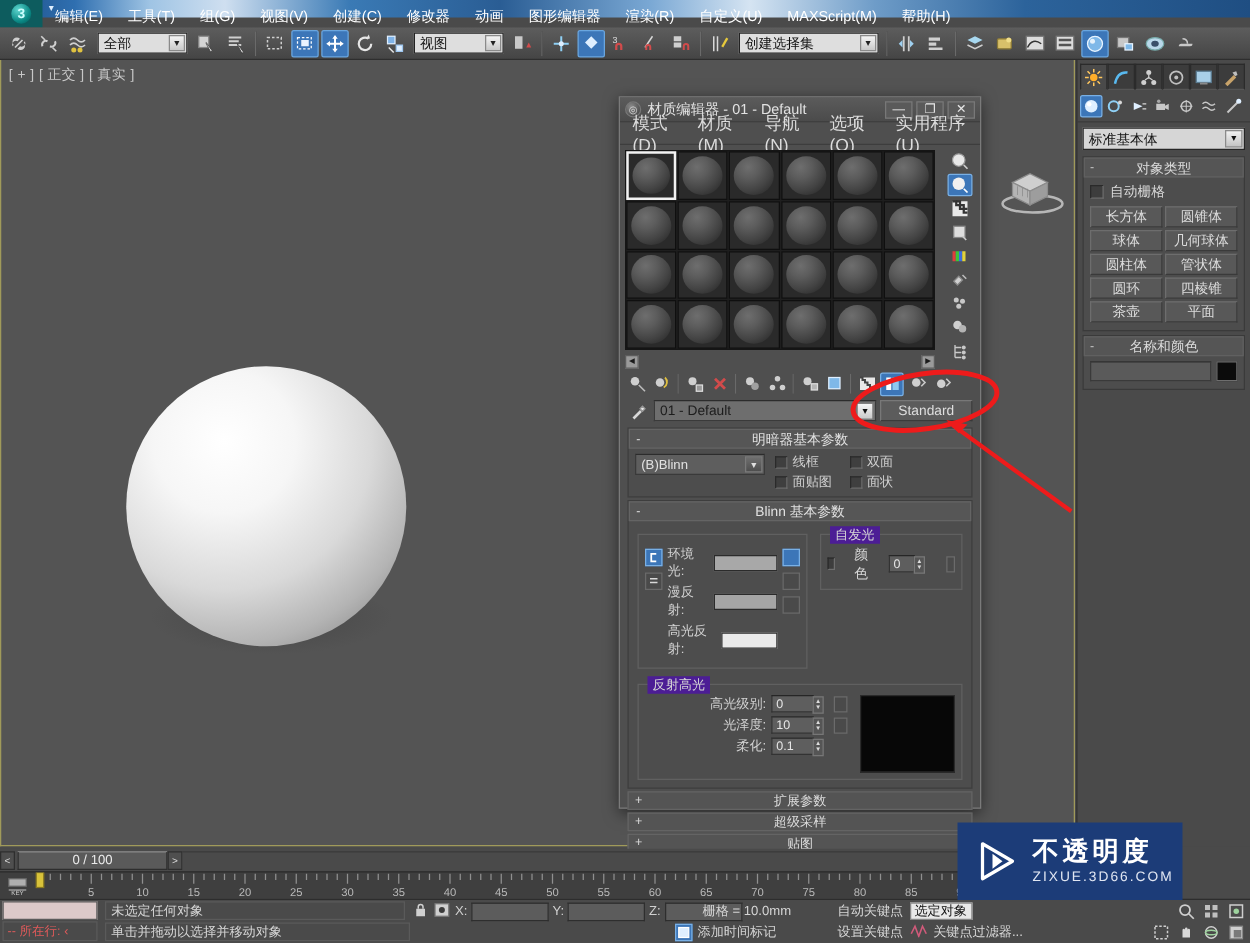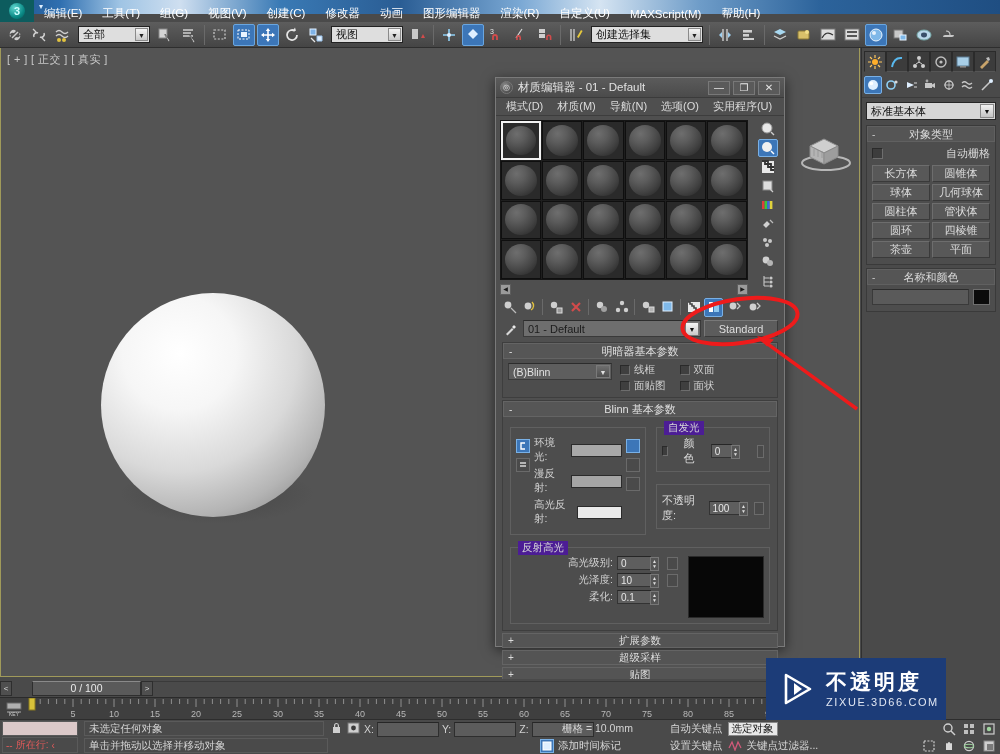--- a/index.html
+++ b/index.html
@@ -126,21 +126,21 @@
     font-size: 7px; text-align: center; line-height: 14px;
   }
   .rollout { margin: 3px 4px; border: 1px solid #3a3a3a; background: #4d4d4d; }
   .rollout-hdr {
     height: 16px; background: #555555; border: 1px solid #606060;
     display: flex; align-items: center; justify-content: center; position: relative;
     font-size: 11px; color: #dcdcdc;
   }
   .rollout-hdr .pm { position: absolute; left: 4px; font-size: 10px; color: #c9c9c9; }
   .rollout-body { padding: 4px 5px 6px 5px; }
-  .chkrow { display: flex; align-items: center; justify-content: space-between; gap: 5px; margin-bottom: 4px; }
+  .chkrow { display: flex; align-items: center; justify-content: flex-start; gap: 5px; margin-bottom: 4px; }
   .chk { width: 11px; height: 11px; background: #3d3d3d; border: 1px solid #6e6e6e; border-top-color:#2a2a2a; border-left-color:#2a2a2a;}
   .objgrid { display: grid; grid-template-columns: 1fr 1fr; gap: 2px; }
   .objbtn {
     height: 17px; background: #585858; border: 1px solid #6d6d6d;
     border-right-color: #3a3a3a; border-bottom-color: #3a3a3a;
     display: flex; align-items: center; justify-content: center;
     font-size: 11px; color: #dcdcdc;
   }
   .namerow { display: flex; gap: 4px; align-items: center; }
   .nameinput { flex: 1; height: 16px; background: #5a5a5a; border: 1px solid #3a3a3a; border-top-color:#2c2c2c;}
@@ -166,21 +166,21 @@
   .me-wbtns { display: flex; gap: 3px; padding-right: 4px; }
   .me-wbtn {
     width: 22px; height: 14px; background: #5a5a5a; border: 1px solid #787878;
     display: flex; align-items: center; justify-content: center;
     font-size: 10px; color: #e6e6e6; line-height: 1;
   }
   .me-menubar {
     height: 18px; display: flex; align-items: center; padding-left: 3px;
     background: #4f4f4f; border-bottom: 1px solid #3d3d3d;
   }
-  .me-menubar .mi { padding: 0 7px; font-size: 11px; color: #dcdcdc; }
+  .me-menubar .mi { padding: 0 7px; font-size: 14px; color: #dcdcdc; }
   .me-slots-wrap {
     position: relative; margin: 4px 4px 0 4px; height: 175px;
   }
   .me-slots {
     position: absolute; left: 0; top: 0; width: 248px; height: 160px;
     display: grid; grid-template-columns: repeat(6, 1fr); grid-template-rows: repeat(4, 1fr);
     gap: 1px; background: #1e1e1e; border: 1px solid #151515;
   }
   .slot { background: #2a2a2a; border: 1px solid #0f0f0f; display: flex; align-items: center; justify-content: center; }
   .slot.sel { border: 2px solid #f2f2f2; }
@@ -281,21 +281,21 @@
 
   
   .annot { position: absolute; left: 0; top: 0; width: 1000px; height: 754px; pointer-events: none; }
 
   
   .timeslider {
     position: absolute; left: 0; top: 679px; width: 860px; height: 18px;
     background: #4a4a4a; display: flex; align-items: center;
   }
   .ts-box {
-    margin-left: 20px; width: 109px; height: 15px; background: #5a5a5a;
+    margin-left: 2px; width: 120px; height: 15px; background: #5a5a5a;
     border: 1px solid #2e2e2e; border-top-color: #8a8a8a;
     display: flex; align-items: center; justify-content: center; font-size: 10.5px; color: #eaeaea;
   }
   .ts-arrow { width: 12px; height: 15px; background: #4f4f4f; border: 1px solid #2e2e2e;
               font-size: 8px; text-align: center; line-height: 13px; color: #ddd; }
   .ts-track { flex: 1; height: 15px; background: #4a4a4a; border-top: 1px solid #3a3a3a; }
 
   .trackbar {
     position: absolute; left: 0; top: 697px; width: 860px; height: 22px;
     background: #3f3f3f; border-top: 1px solid #2b2b2b;
@@ -1047,33 +1047,20 @@
             </div>
 
             <div style="width:118px; display:flex; flex-direction:column;">
               <div class="grpbox">
                 <span class="lg">自发光</span>
                 <div style="display:flex; align-items:center; gap:15px;">
                   <span class="chk" style="width:10px;height:10px;"></span>
                   <span class="lbl">颜色</span>
                   <span class="spin">
                     <span>0</span>
-                    <span class="ud">
-                        <span>▲</span>
-                        <span>▼</span>
-                      </span>
-                  </span>
-                  <span class="mapbtn" style="margin-left:10px;"></span>
-                </div>
-              </div>
-              <div class="grpbox" style="margin-top:10px;">
-                <div style="display:flex; align-items:center; gap:4px;">
-                  <span class="lbl">不透明度:</span>
-                  <span class="spin">
-                    <span>100</span>
                     <span class="ud">
                         <span>▲</span>
                         <span>▼</span>
                       </span>
                   </span>
                   <span class="mapbtn" style="margin-left:10px;"></span>
                 </div>
               </div>
             </div>
           </div>

